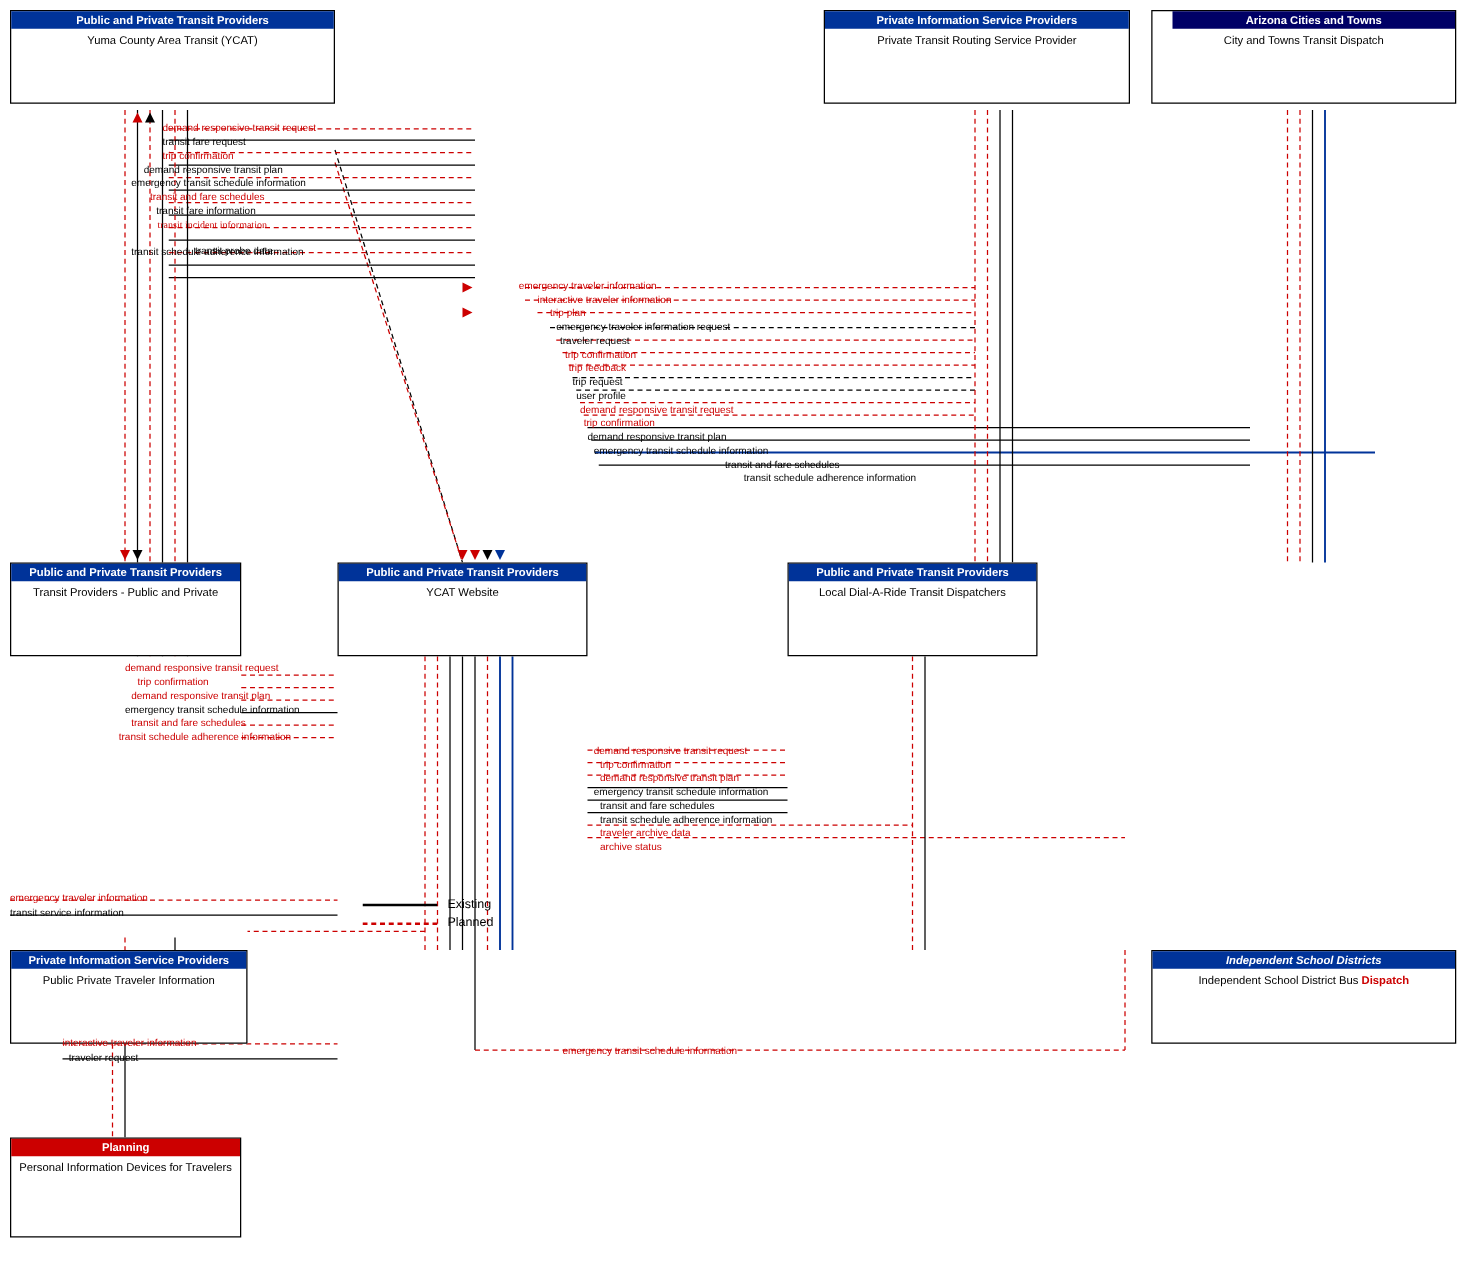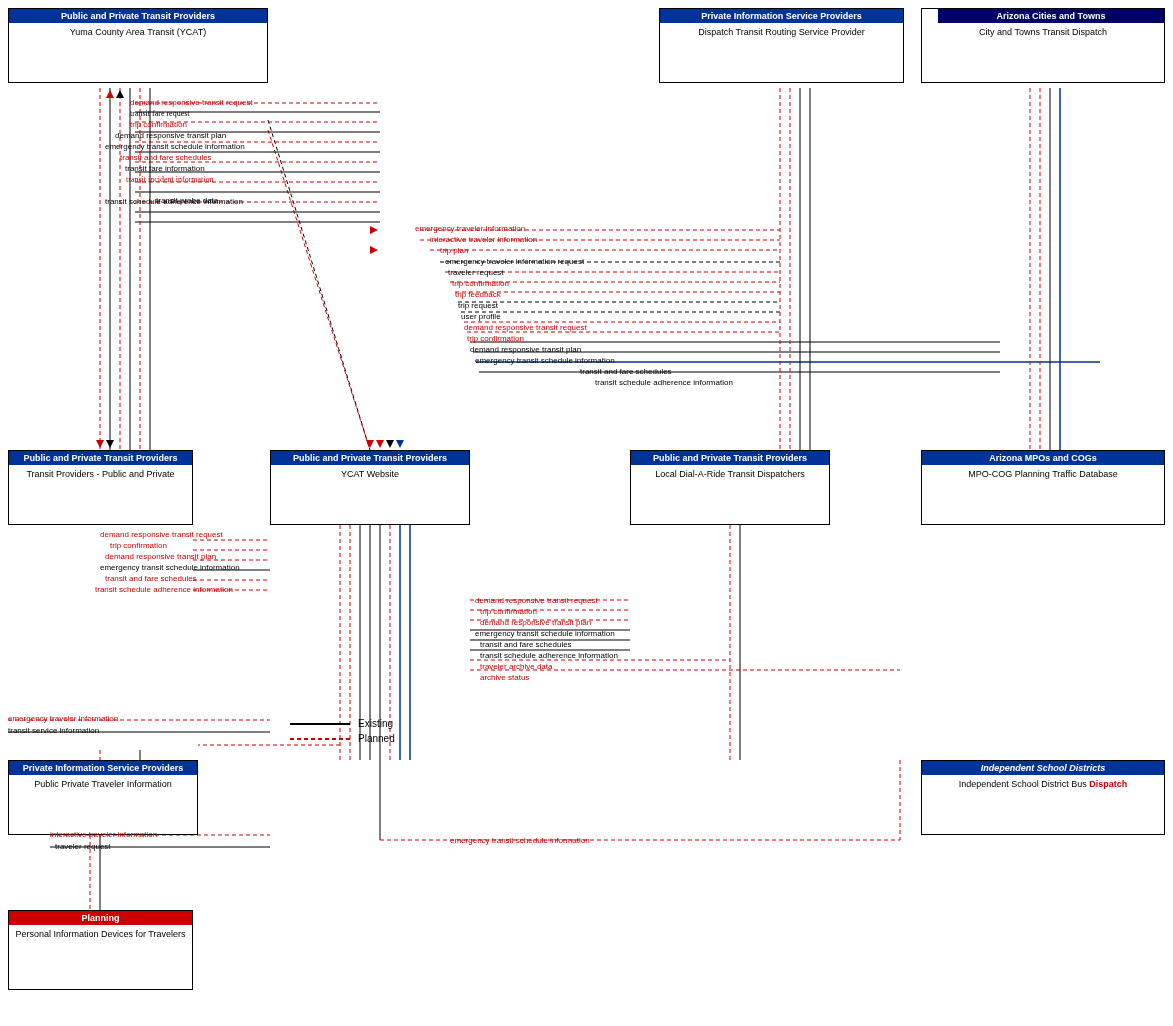--- a/index.html
+++ b/index.html
@@ -192,30 +192,30 @@
 
   </svg>
 
   <div class="node" style="left:8px; top:8px; width:260px; min-height:75px;">
     <div class="node-header header-blue">Public and Private Transit Providers</div>
     <div class="node-body">Yuma County Area Transit (YCAT)</div>
   </div>
 
   <div class="node" style="left:659px; top:8px; width:245px; min-height:75px;">
     <div class="node-header header-blue">Private Information Service Providers</div>
-    <div class="node-body">Dispatch Transit Routing Service Provider</div>
+    <div class="node-body">Private Transit Routing Service Provider</div>
   </div>
 
   <div class="node" style="left:921px; top:8px; width:244px; min-height:75px;">
     <div class="node-header header-darkblue">Arizona Cities and Towns</div>
     <div class="node-body">City and Towns Transit Dispatch</div>
   </div>
 
   <div style="position:absolute; left:130px; top:98px; font-size:8px; color:#cc0000;">demand responsive transit request</div>
-  <div style="position:absolute; left:130px; top:109px; font-size:8px; color:#000;font-family:Liberation Serif, serif;">transit fare request</div>
+  <div style="position:absolute; left:130px; top:109px; font-size:8px; color:#000;">transit fare request</div>
   <div style="position:absolute; left:130px; top:120px; font-size:8px; color:#cc0000;">trip confirmation</div>
   <div style="position:absolute; left:115px; top:131px; font-size:8px; color:#000;">demand responsive transit plan</div>
   <div style="position:absolute; left:105px; top:142px; font-size:8px; color:#000;">emergency transit schedule information</div>
   <div style="position:absolute; left:120px; top:153px; font-size:8px; color:#cc0000;">transit and fare schedules</div>
   <div style="position:absolute; left:125px; top:164px; font-size:8px; color:#000;">transit fare information</div>
   <div style="position:absolute; left:126px; top:175px; font-size:8px; color:#cc0000;font-family:Liberation Serif, serif;">transit incident information</div>
   <div style="position:absolute; left:125px; top:196px; font-size:8px; color:#000;margin-left:31px;">transit probe data</div>
   <div style="position:absolute; left:105px; top:197px; font-size:8px; color:#000;">transit schedule adherence information</div>
 
   <div style="position:absolute; left:415px; top:224px; font-size:8px; color:#cc0000;">emergency traveler information</div>
@@ -242,24 +242,20 @@
   <div class="node" style="left:270px; top:450px; width:200px; min-height:75px;">
     <div class="node-header header-blue">Public and Private Transit Providers</div>
     <div class="node-body">YCAT Website</div>
   </div>
 
   <div class="node" style="left:630px; top:450px; width:200px; min-height:75px;">
     <div class="node-header header-blue">Public and Private Transit Providers</div>
     <div class="node-body">Local Dial-A-Ride Transit Dispatchers</div>
   </div>
 
-  <div class="node" style="left:921px; top:450px; width:244px; min-height:75px;">
-    <div class="node-header" style="background:#003399; color:#fff; text-align:center; font-weight:bold; font-size:9px; padding:2px 4px;">Arizona MPOs and COGs</div>
-    <div class="node-body">MPO-COG Planning Traffic Database</div>
-  </div>
 
   <div style="position:absolute; left:100px; top:530px; font-size:8px; color:#cc0000;">demand responsive transit request</div>
   <div style="position:absolute; left:110px; top:541px; font-size:8px; color:#cc0000;">trip confirmation</div>
   <div style="position:absolute; left:105px; top:552px; font-size:8px; color:#cc0000;">demand responsive transit plan</div>
   <div style="position:absolute; left:100px; top:563px; font-size:8px; color:#000;">emergency transit schedule information</div>
   <div style="position:absolute; left:105px; top:574px; font-size:8px; color:#cc0000;">transit and fare schedules</div>
   <div style="position:absolute; left:95px; top:585px; font-size:8px; color:#cc0000;">transit schedule adherence information</div>
 
   <div style="position:absolute; left:475px; top:596px; font-size:8px; color:#cc0000;">demand responsive transit request</div>
   <div style="position:absolute; left:480px; top:607px; font-size:8px; color:#cc0000;">trip confirmation</div>

